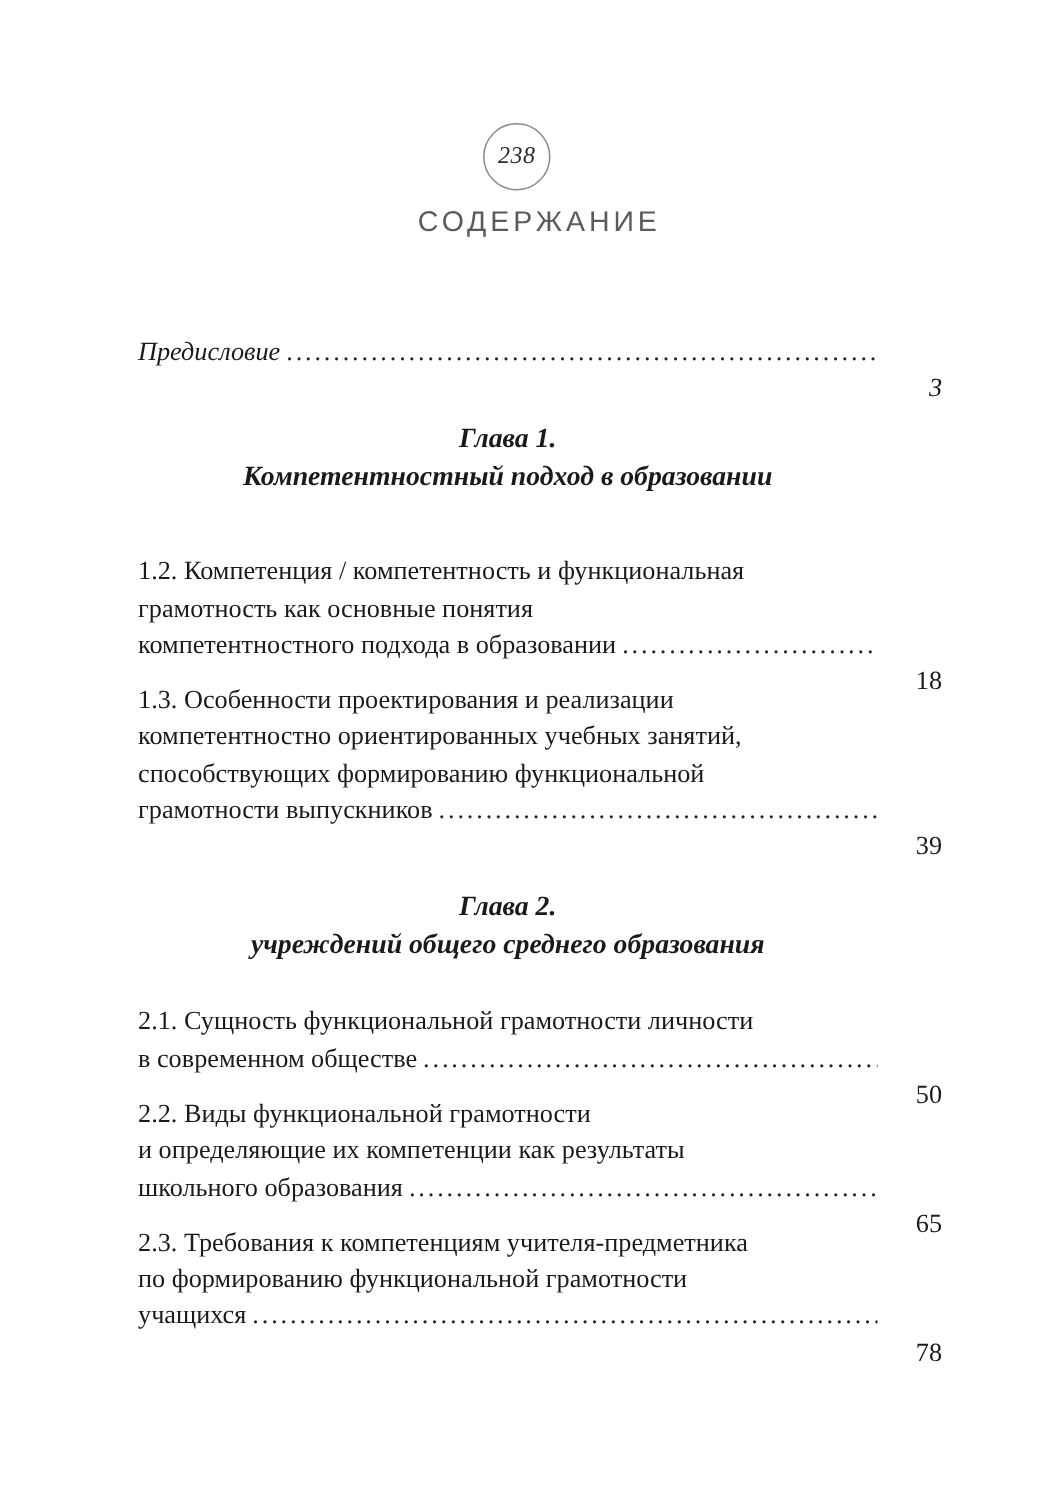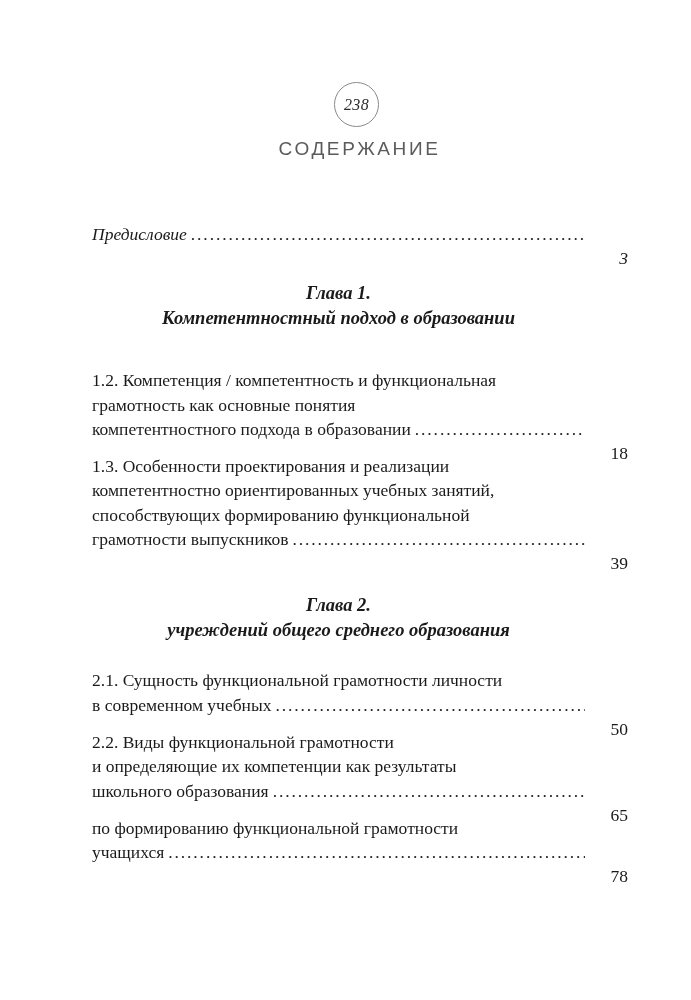--- a/index.html
+++ b/index.html
@@ -18,21 +18,21 @@
   }
 
   .page {
     position: absolute;
     inset: 0;
   }
 
   
   .page-badge {
     position: absolute;
-    left: 334px;
+    left: 322px;
     top: 82px;
     width: 45px;
     height: 45px;
     border: 1px solid #8a8a8a;
     border-radius: 50%;
     box-sizing: border-box;
     display: flex;
     align-items: center;
     justify-content: center;
   }
@@ -200,21 +200,21 @@
       <div class="ch-line">учреждений общего среднего образования</div>
     </div>
 
     <div class="sp-after-ch2"></div>
 
     <div class="entry">
       <div class="lines">
         <div class="line">2.1. Сущность функциональной грамотности личности</div>
       </div>
       <div class="leader-line">
-        <span class="txt">в современном учебных</span>
+        <span class="txt">в современном обществе</span>
         <span class="dots"></span>
       </div>
       <div class="pageno">50</div>
     </div>
 
     <div class="sp-entry"></div>
 
     <div class="entry">
       <div class="lines">
         <div class="line">2.2. Виды функциональной грамотности</div>
@@ -224,20 +224,21 @@
         <span class="txt">школьного образования</span>
         <span class="dots"></span>
       </div>
       <div class="pageno">65</div>
     </div>
 
     <div class="sp-entry"></div>
 
     <div class="entry">
       <div class="lines">
+        <div class="line">2.3. Требования к компетенциям учителя-предметника</div>
         <div class="line">по формированию функциональной грамотности</div>
       </div>
       <div class="leader-line">
         <span class="txt">учащихся</span>
         <span class="dots"></span>
       </div>
       <div class="pageno">78</div>
     </div>
 
   </div>

